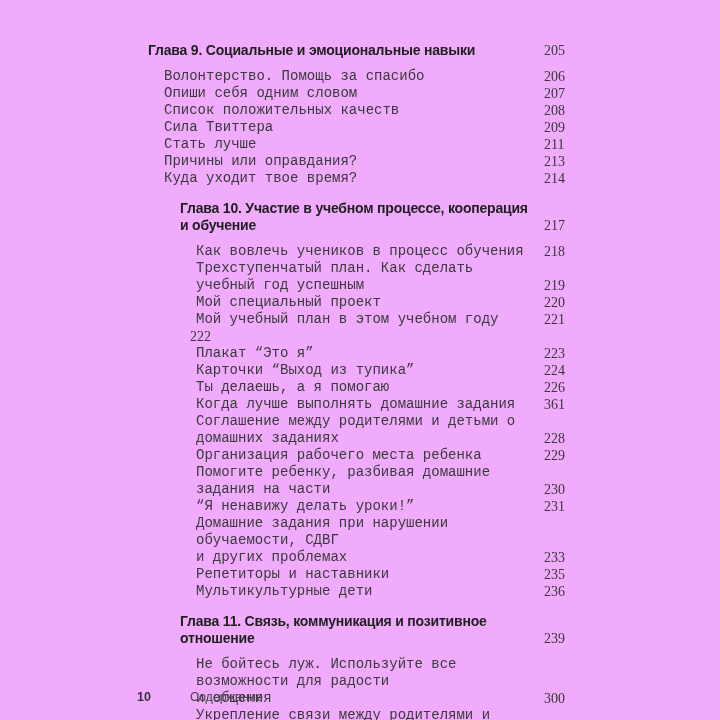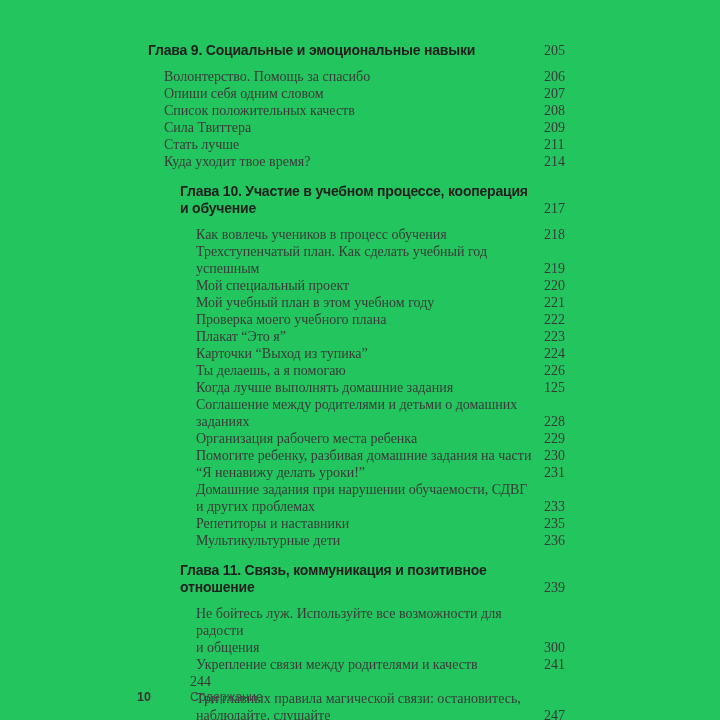--- a/index.html
+++ b/index.html
@@ -4,21 +4,21 @@
 <style>
   html, body {
     margin: 0;
     padding: 0;
     background: #ffffff;
   }
   .page {
     position: relative;
     width: 720px;
     height: 720px;
-    background: #22c55e;
+    background: #f0abfc;
     overflow: hidden;
     font-family: "Liberation Serif", serif;
     color: #3a3a3a;
   }
   .toc {
     position: absolute;
     left: 148px;
     top: 42px;
     width: 430px;
   }
@@ -48,21 +48,21 @@
   }
   .heading-row .title {
     font-family: "Liberation Sans", sans-serif;
     font-weight: bold;
     font-size: 14px;
     letter-spacing: -0.2px;
     color: #1f1f1f;
     white-space: normal;
   }
   .entry-row .title {
-    font-family: Liberation Serif, serif;
+    font-family: Liberation Mono, monospace;
     font-size: 14px;
     color: #3a3a3a;
     padding-left: 16px;
   }
   .footer {
     position: absolute;
     left: 137px;
     top: 690px;
     display: flex;
     align-items: flex-end;
@@ -103,20 +103,24 @@
         </div>
         <div class="row entry-row">
           <span class="title">Сила Твиттера</span>
           <span class="pgnum">209</span>
         </div>
         <div class="row entry-row">
           <span class="title">Стать лучше</span>
           <span class="pgnum">211</span>
         </div>
         <div class="row entry-row">
+          <span class="title">Причины или оправдания?</span>
+          <span class="pgnum">213</span>
+        </div>
+        <div class="row entry-row">
           <span class="title">Куда уходит твое время?</span>
           <span class="pgnum">214</span>
         </div>
       </div>
       <div class="section">
         <div class="row heading-row">
           <span class="title">Глава 10.  Участие в учебном процессе, кооперация и обучение</span>
           <span class="pgnum">217</span>
         </div>
         <div class="row entry-row">
@@ -129,38 +133,37 @@
         </div>
         <div class="row entry-row">
           <span class="title">Мой специальный проект</span>
           <span class="pgnum">220</span>
         </div>
         <div class="row entry-row">
           <span class="title">Мой учебный план в этом учебном году</span>
           <span class="pgnum">221</span>
         </div>
         <div class="row entry-row">
-          <span class="title">Проверка моего учебного плана</span>
           <span class="pgnum">222</span>
         </div>
         <div class="row entry-row">
           <span class="title">Плакат “Это я”</span>
           <span class="pgnum">223</span>
         </div>
         <div class="row entry-row">
           <span class="title">Карточки “Выход из тупика”</span>
           <span class="pgnum">224</span>
         </div>
         <div class="row entry-row">
           <span class="title">Ты делаешь, а я помогаю</span>
           <span class="pgnum">226</span>
         </div>
         <div class="row entry-row">
           <span class="title">Когда лучше выполнять домашние задания</span>
-          <span class="pgnum">125</span>
+          <span class="pgnum">361</span>
         </div>
         <div class="row entry-row">
           <span class="title">Соглашение между родителями и детьми о домашних заданиях</span>
           <span class="pgnum">228</span>
         </div>
         <div class="row entry-row">
           <span class="title">Организация рабочего места ребенка</span>
           <span class="pgnum">229</span>
         </div>
         <div class="row entry-row">

